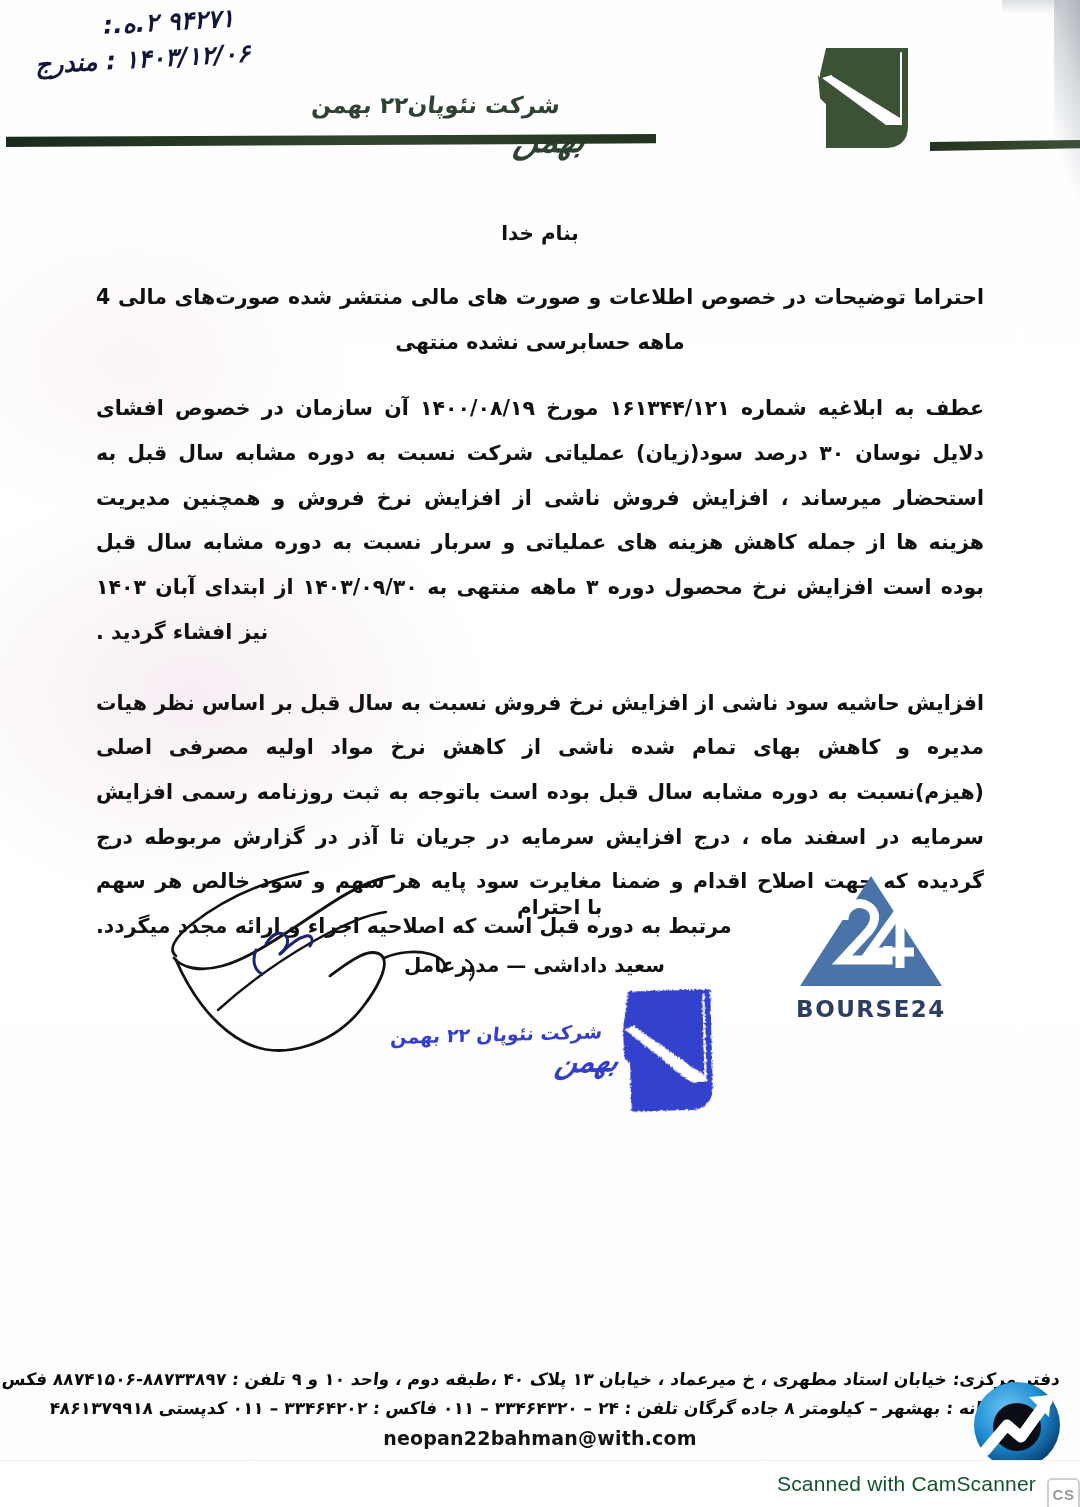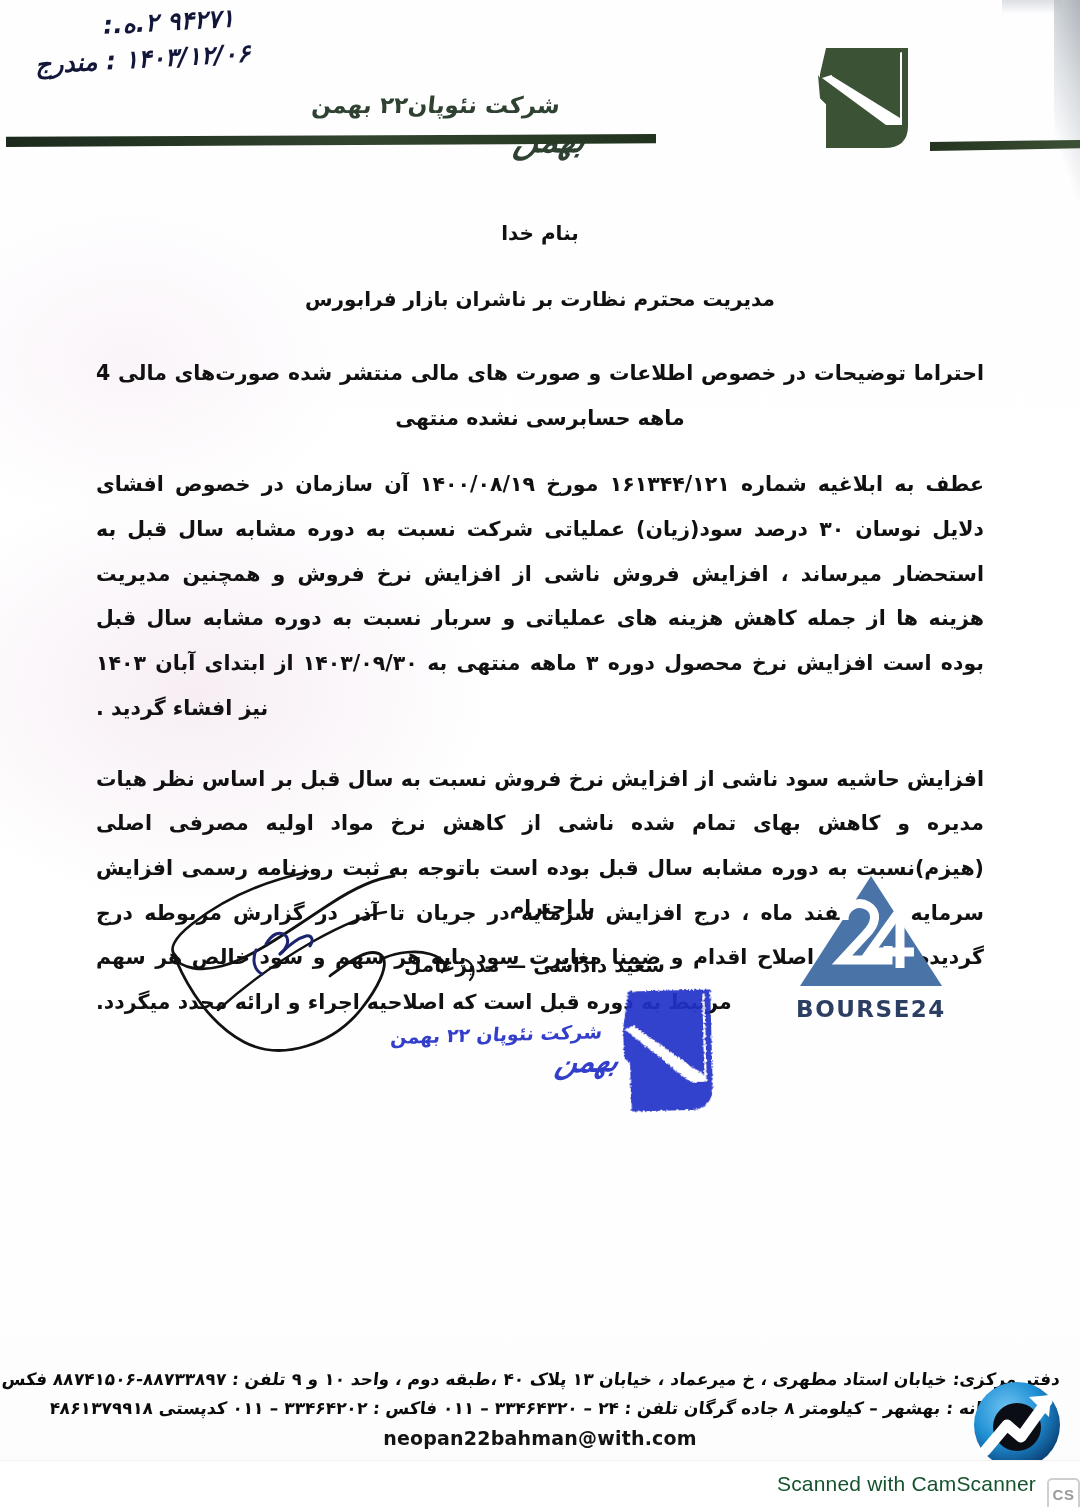--- a/index.html
+++ b/index.html
@@ -74,37 +74,37 @@
   
   .body-wrap{
     position:absolute;top:215px;left:0;width:1080px;
     direction:rtl;color:#111;
   }
   .intro{padding:0 96px 0 96px;}
   .line-center{
     text-align:center;font-size:20px;line-height:1.8;
     font-weight:600;margin:0 0 26px 0;letter-spacing:-.2px;
   }
-  .greet{margin-bottom:30px;}
+  .greet{margin-bottom:24px;}
   .addressee{margin-bottom:34px;}
   .para{
     padding:0 96px;
     font-size:20.5px;line-height:2.18;
     text-align:justify;text-align-last:center;
     font-weight:600;margin:0 0 18px 0;letter-spacing:-.2px;
   }
   .para.p-body{text-align-last:left;}
   .para.p1{margin-bottom:22px;}
 
   
   .closing{
     position:absolute;top:895px;left:0;width:1080px;direction:rtl;
   }
   .closing-regards{
-    position:absolute;top:0;left:475px;width:120px;text-align:right;
+    position:absolute;top:0;left:517px;width:120px;text-align:left;
     font-size:20px;font-weight:600;color:#111;
   }
   .closing-name{
     position:absolute;top:58px;left:455px;width:210px;text-align:center;
     font-size:20px;font-weight:600;color:#111;white-space:nowrap;
   }
   .signature{
     position:absolute;top:868px;left:148px;width:330px;height:190px;
     pointer-events:none;
   }
@@ -202,21 +202,20 @@
       <path d="M36 22 L110 22 L110 88 L42 46 Z" fill="#3c5235"></path>
       <path d="M28 45 L30 68 L36 74 L36 56 Z" fill="#3c5235"></path>
     </svg>
     <div class="rule-left"></div>
     <div class="rule-right"></div>
   </div>
 
   <div class="body-wrap">
     <div class="intro">
       <p class="line-center greet">بنام خدا</p>
-      <p class="line-center addressee">مدیریت محترم نظارت بر ناشران بازار فرابورس</p>
     </div>
     <p class="para p1">احتراما توضیحات در خصوص اطلاعات و صورت های مالی منتشر شده صورت‌های مالی 4 ماهه حسابرسی نشده منتهی</p>
     <p class="para p-body" style="margin-bottom:26px;">عطف به ابلاغیه شماره ۱۶۱۳۴۴/۱۲۱ مورخ ۱۴۰۰/۰۸/۱۹ آن سازمان در خصوص افشای دلایل نوسان ۳۰ درصد سود(زیان) عملیاتی شرکت نسبت به دوره مشابه سال قبل به استحضار میرساند ، افزایش فروش ناشی از افزایش نرخ فروش و همچنین مدیریت هزینه ها از جمله کاهش هزینه های عملیاتی و سربار نسبت به دوره مشابه سال قبل بوده است  افزایش نرخ محصول دوره ۳ ماهه منتهی به ۱۴۰۳/۰۹/۳۰ از ابتدای آبان ۱۴۰۳ نیز افشاء گردید .</p>
     <p class="para p-body">افزایش حاشیه سود ناشی از افزایش نرخ فروش نسبت به سال قبل بر اساس نظر هیات مدیره و کاهش بهای تمام شده ناشی از کاهش نرخ مواد اولیه مصرفی اصلی (هیزم)نسبت به دوره مشابه سال قبل بوده است باتوجه به ثبت روزنامه رسمی افزایش سرمایه در اسفند ماه ، درج افزایش سرمایه در جریان تا آذر در گزارش مربوطه درج گردیده که جهت اصلاح اقدام و ضمنا مغایرت سود پایه هر سهم و سود خالص هر سهم مرتبط به دوره قبل است که اصلاحیه اجراء و ارائه مجدد میگردد.</p>
   </div>
 
   <div class="closing">
     <div class="closing-regards">با احترام</div>
     <div class="closing-name">سعید داداشی — مدیرعامل</div>
   </div>

